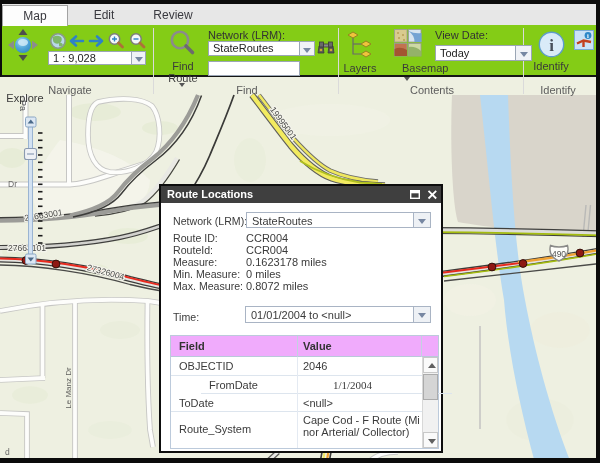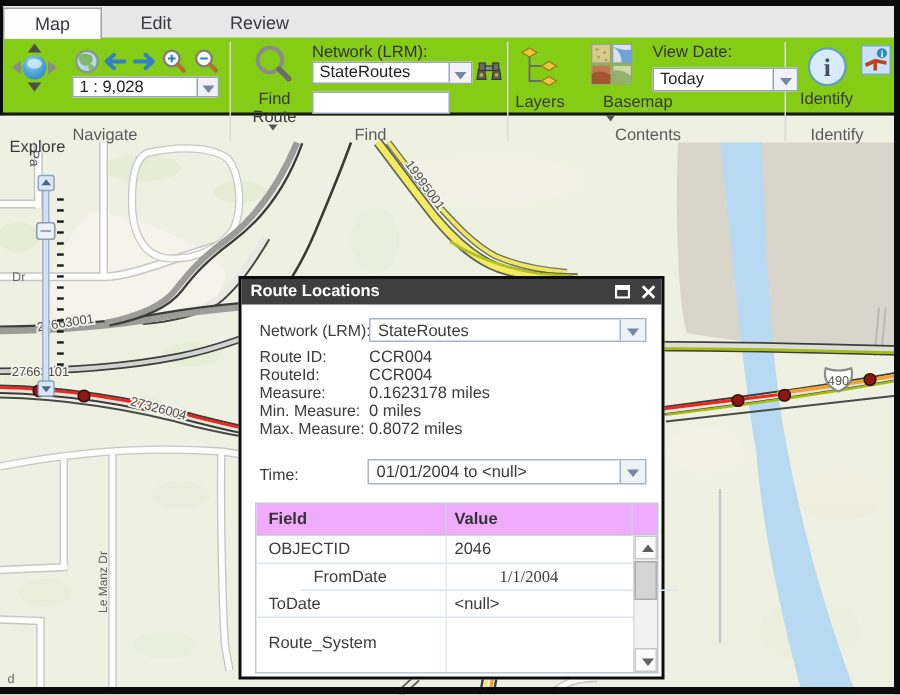--- a/index.html
+++ b/index.html
@@ -366,20 +366,21 @@
       <div class="abs" style="left:0;top:40px;width:251px;height:18px;border-bottom:1px solid #dde5ee;margin-left:30px;">
         <div class="abs" style="left:8px;top:3px;">FromDate</div>
           <div class="abs" style="left:132px;top:3px;font-family:Liberation Serif, serif;">1/1/2004</div>
       </div>
       <div class="abs" style="left:0;top:58px;width:251px;height:18px;border-bottom:1px solid #dde5ee;">
         <div class="abs" style="left:8px;top:3px;">ToDate</div>
           <div class="abs" style="left:132px;top:3px;">&lt;null&gt;</div>
       </div>
       <div class="abs" style="left:0;top:76px;width:251px;height:36px;">
         <div class="abs" style="left:8px;top:11px;">Route_System</div>
+        <div class="abs" style="left:132px;top:2px;">Cape Cod - F Route (Mi<br>nor Arterial/ Collector)</div>
       </div>
       <div class="abs" style="left:126px;top:21px;width:1px;height:91px;background:#e4eaf2;"></div>
 
       <div class="abs" style="left:251px;top:21px;width:16px;height:91px;background:#f1f1f1;border-left:1px solid #d8d8d8;">
         <div class="abs" style="left:0;top:0;width:15px;height:16px;background:#fafafa;border:1px solid #c8c8c8;">
           <div style="position:absolute;left:3.5px;top:5px;border:4px solid transparent;border-bottom:5px solid #606060;margin-top:-4px;"></div>
         </div>
         <div class="abs" style="left:0;top:17px;width:15px;height:26px;background:#d5d5d5;border:1px solid #ababab;"></div>
         <div class="abs" style="left:0;bottom:0;width:15px;height:16px;background:#fafafa;border:1px solid #c8c8c8;">
           <div style="position:absolute;left:3.5px;top:6px;border:4px solid transparent;border-top:5px solid #606060;"></div>

